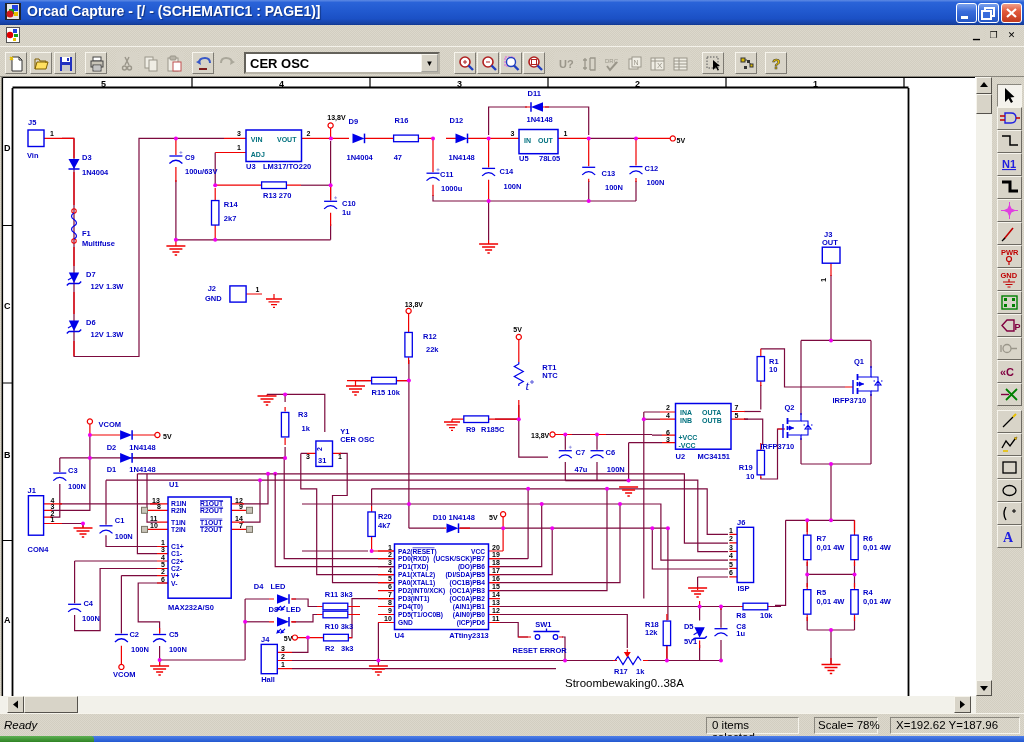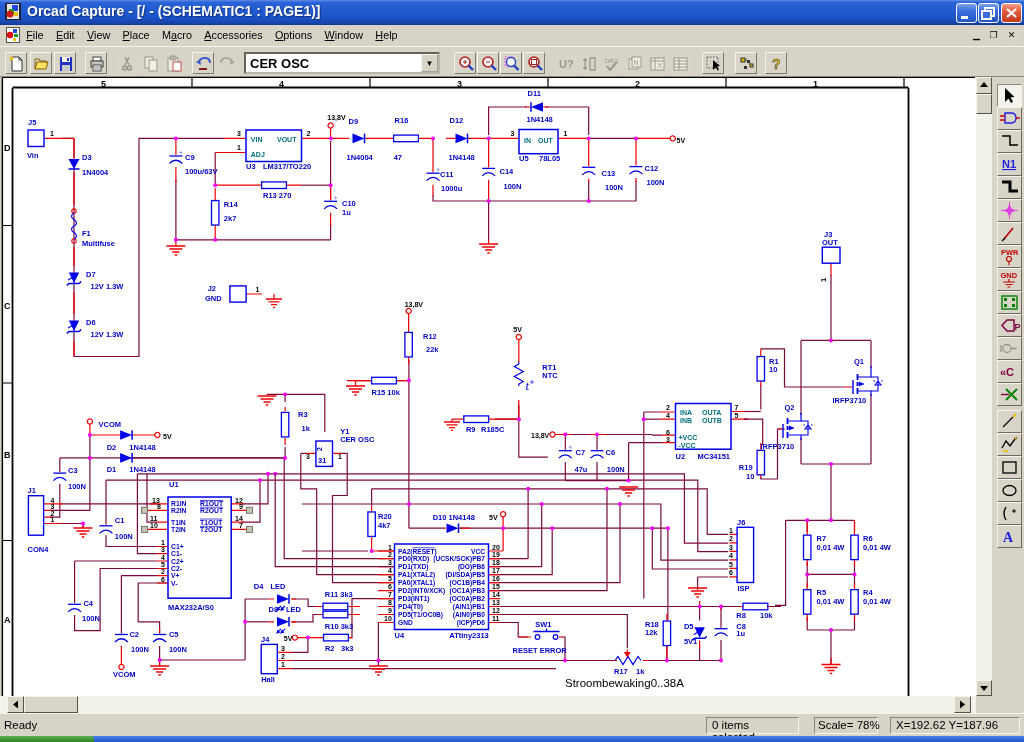--- a/index.html
+++ b/index.html
@@ -74,21 +74,20 @@
         </svg></div>
   </div>
   <div id="menubar">
     <svg class="doc" viewBox="0 0 14 16">
       <rect x="0.5" y="0.5" width="13" height="15" fill="#fff" stroke="#555"></rect>
       <circle cx="4" cy="8" r="3.2" fill="#e00000"></circle>
       <rect x="7" y="2" width="4" height="4" fill="#2244e0"></rect>
       <rect x="8" y="7" width="4" height="3" fill="#18a018"></rect>
       <rect x="7" y="11" width="3" height="3" fill="#e8c000"></rect>
     </svg>
-    <div class="items"><span class="mi"><u>F</u>ile</span><span class="mi"><u>E</u>dit</span><span class="mi"><u>V</u>iew</span><span class="mi"><u>P</u>lace</span><span class="mi">M<u>a</u>cro</span><span class="mi"><u>A</u>ccessories</span><span class="mi"><u>O</u>ptions</span><span class="mi"><u>W</u>indow</span><span class="mi"><u>H</u>elp</span></div>
     <div class="mdibtn" style="right:40px;">▁</div>
     <div class="mdibtn" style="right:23px;">❐</div>
     <div class="mdibtn" style="right:5px;">✕</div>
   </div>
   <div id="toolbar">
     <div class="tbtn up" style="left:5px;">
         <svg width="18" height="18" viewBox="0 0 18 18">
           <path d="M4 2 h7 l3 3 v11 h-10 z" fill="#fff" stroke="#333"></path>
           <path d="M11 2 v3 h3" fill="none" stroke="#333"></path>
           <path d="M2 2 l3 3 M5 2 l-3 3" stroke="#e8c000" stroke-width="1.5"></path>
@@ -1013,20 +1012,20 @@
   <div id="hscroll">
     <div class="sbtn" style="left:7px;top:0;width:17px;height:17px;"><svg width="14" height="15" viewBox="0 0 14 15">
           <path d="M5 7.5 L10 3.5 V11.5 Z" fill="#000"></path>
         </svg></div>
     <div class="sbtn" style="left:24px;top:0;width:54px;height:17px;"></div>
     <div class="sbtn" style="left:954px;top:0;width:17px;height:17px;"><svg width="15" height="15" viewBox="0 0 15 15">
           <path d="M10 7.5 L5 3.5 V11.5 Z" fill="#000"></path>
         </svg></div>
   </div>
   <div id="status">
-    <div style="position:absolute;left:4px;top:5px;">Ready</div>
+    <div style="position:absolute;left:4px;top:5px;font-style:italic;">Ready</div>
     <div class="fld" style="left:706px; width:93px;">0 items selected</div>
     <div class="fld" style="left:814px; width:64px; white-space:nowrap; padding:1px 3px;">Scale= 78%</div>
     <div class="fld" style="left:890px; width:130px;">X=192.62  Y=187.96</div>
   </div>
   <div id="taskbar"></div>
   <div id="start"></div>
 </div>
 
 </body></html>

